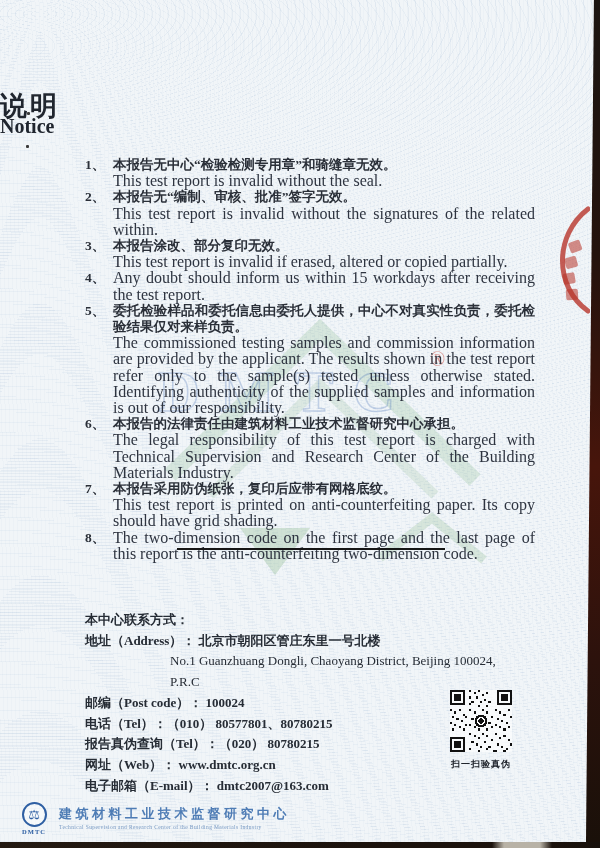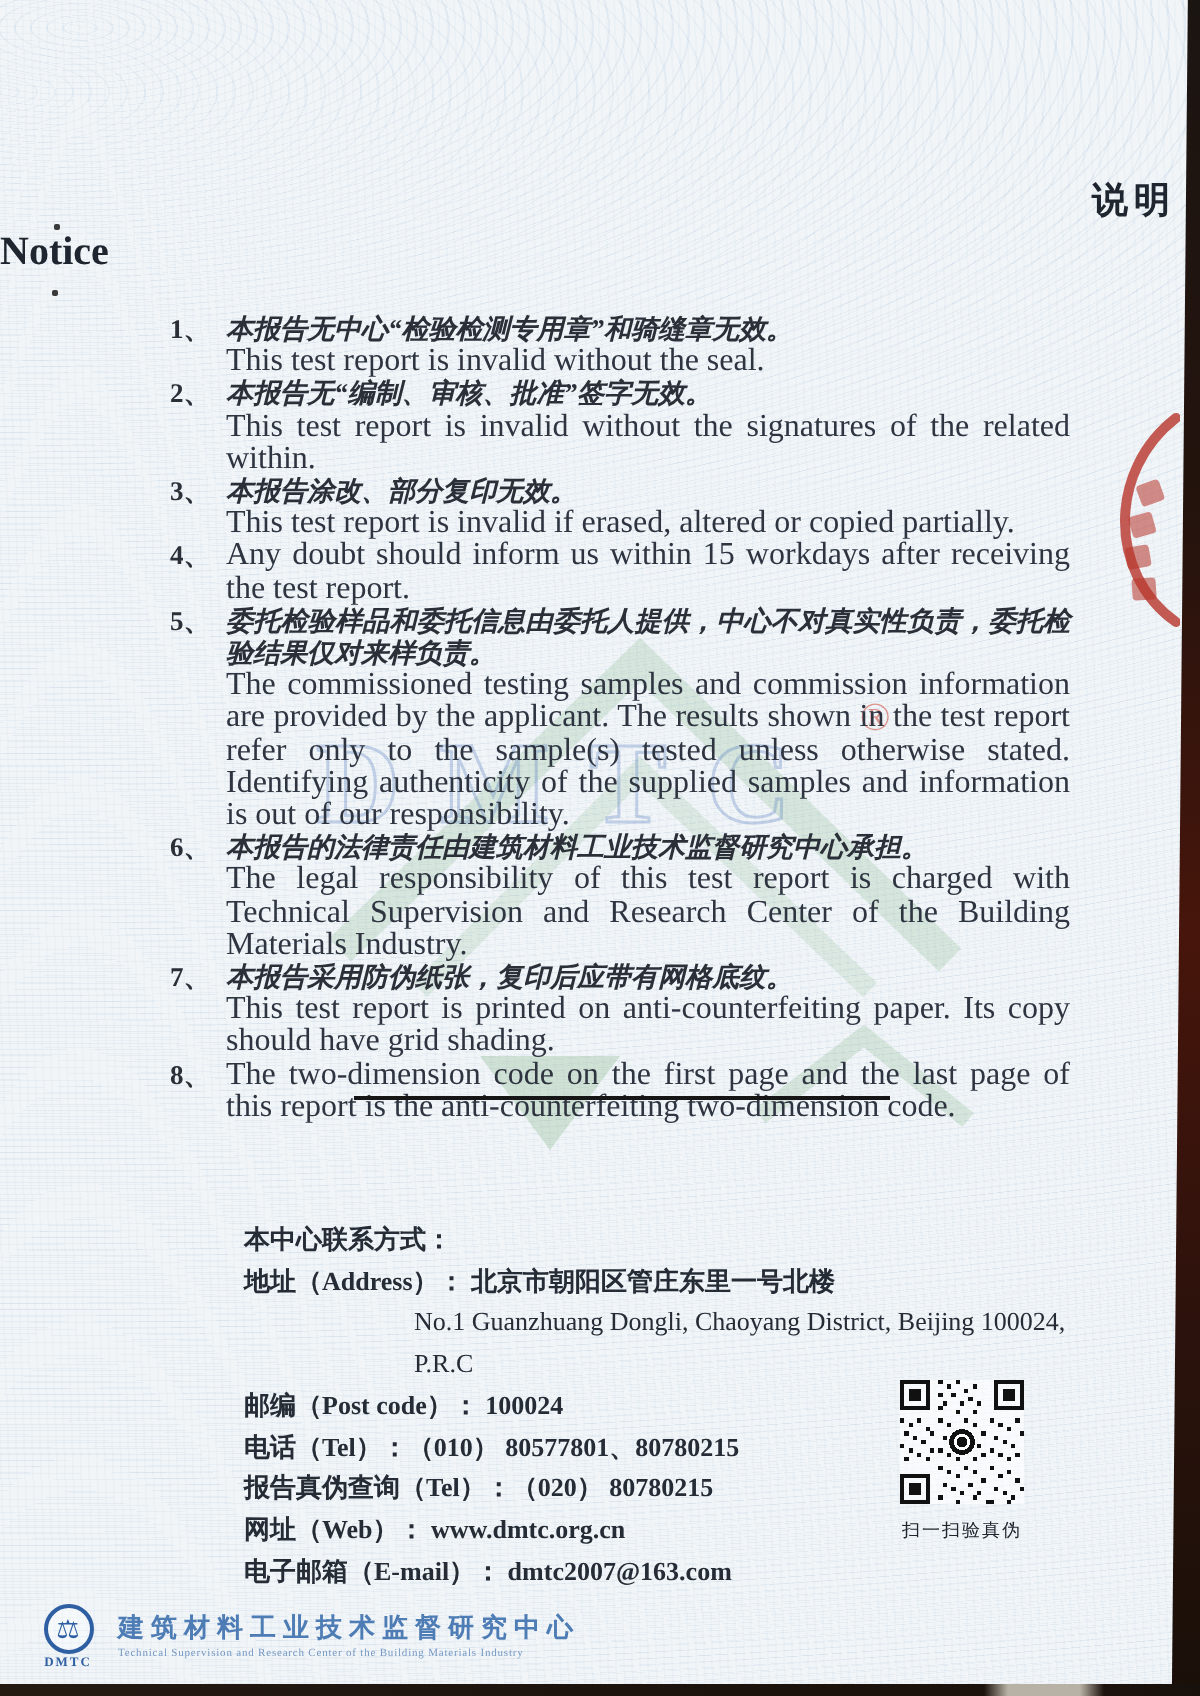--- a/index.html
+++ b/index.html
@@ -16,41 +16,41 @@
   }
   
   .wm-green{ position:absolute; left:140px; top:290px; width:360px; height:300px; pointer-events:none; }
   .wm-letters{
     position:absolute; left:158px; top:358px; font-size:58px; font-weight:bold;
     letter-spacing:20px; color:transparent; -webkit-text-stroke:1.5px rgba(80,120,185,0.30);
     text-shadow:none; pointer-events:none; font-family:"Liberation Serif",serif;
   }
   .wm-reg{ position:absolute; left:430px; top:348px; font-size:20px; color:rgba(205,70,55,0.55); pointer-events:none; }
   
-  .title-zh{ position:absolute; top:88px; left:0; width:588px; text-align:right;
-    font-size:18px; font-weight:700; letter-spacing:3px; color:#20262f; }
+  .title-zh{ position:absolute; top:88px; left:0; width:588px; text-align:left;
+    font-size:27px; font-weight:700; letter-spacing:3px; color:#20262f; }
   .title-en{ position:absolute; top:115px; left:0; width:588px; text-align:left;
     font-size:20px; font-weight:700; color:#20262f; }
   
   .notices{ position:absolute; top:157px; left:85px; width:450px; }
   .n-item{ display:flex; }
   .n-num{ flex:none; width:28px; font-size:13.5px; line-height:16.2px; font-weight:600; color:#2a2f38; }
   .n-body{ flex:1; }
-  .zh{ font-size:13.5px; line-height:16.2px; font-weight:600; color:#2a2f38; text-align:justify;font-style:italic; }
+  .zh{ font-size:13.5px; line-height:16.2px; font-weight:600; color:#2a2f38; text-align:justify; }
   .en{ font-size:16px;  line-height:16.2px; color:#2e3440; text-align:justify; }
   
   .divider{ position:absolute; top:548px; left:177px; width:268px; height:2px; background:#161616; }
   
-  .contact{ position:absolute; top:610px; left:85px; width:430px; font-size:13px; line-height:20.7px; color:#262c35;margin-left:37px; }
+  .contact{ position:absolute; top:610px; left:85px; width:430px; font-size:13px; line-height:20.7px; color:#262c35; }
   .contact .head{ font-weight:600; }
   .contact .c-zh{ font-weight:600; }
   .contact .indent{ padding-left:85px; font-weight:400; }
   
   .qr-wrap{ position:absolute; left:446px; top:690px; width:70px; text-align:center; }
-  .qr-caption{ margin-top:2px; font-size:9px; color:#20252d; letter-spacing:1px; font-weight:400; }
+  .qr-caption{ margin-top:2px; font-size:9px; color:#20252d; letter-spacing:1px; font-weight:700; }
   
   .footer{ position:absolute; left:16px; top:802px; display:flex; gap:7px; align-items:flex-start; }
   .logo-box{ width:36px; text-align:center; }
   .logo-circle{ width:25px; height:25px; margin:0 auto; border:2px solid #2e5fa3; border-radius:50%;
     display:flex; align-items:center; justify-content:center; font-size:13px; color:#2e5fa3; background:rgba(255,255,255,0.4); }
   .logo-abbr{ font-size:6.5px; font-weight:700; color:#2e5fa3; letter-spacing:1px; margin-top:1px; }
   .org-zh{ font-size:13px; font-weight:600; color:#4e7cb5; letter-spacing:3.5px; margin-top:3px; }
   .org-en{ font-size:5.5px; color:#7698c2; letter-spacing:0.4px; margin-top:1px; }
   
   .edge-right{ position:absolute; top:0; right:0; width:16px; height:848px;

